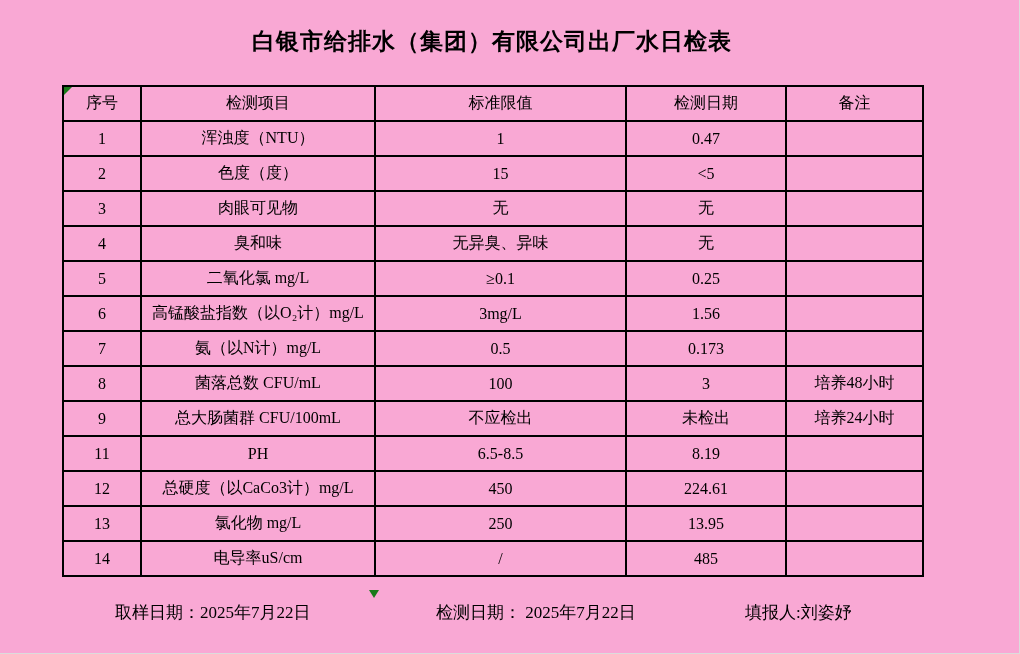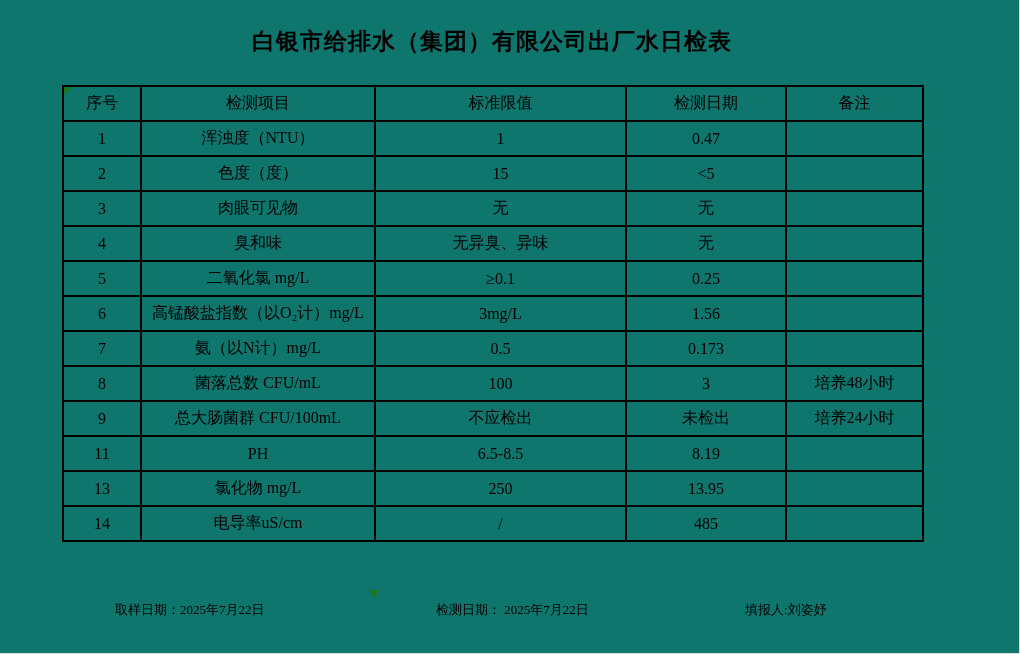--- a/index.html
+++ b/index.html
@@ -1,19 +1,19 @@
 <!DOCTYPE html>
 <html><head>
 <meta charset="utf-8">
 <style>
   * { box-sizing: border-box; margin: 0; padding: 0; }
   html, body { width: 1020px; height: 654px; background: #ffffff; }
   body { font-family: "Liberation Serif", "DejaVu Serif", serif; color: #000; }
   .page {
-    position: relative; width: 1020px; height: 654px; background: #0f766e;
+    position: relative; width: 1020px; height: 654px; background: #f9a8d4;
     box-shadow: inset -1px -1px 0 #dcdcdc;
     overflow: hidden;
   }
   .title {
     position: absolute; top: 26px; left: 62px; width: 860px;
     text-align: center; font-size: 23px; font-weight: bold;
     letter-spacing: 1px; white-space: nowrap;
   }
   table.report {
     position: absolute; top: 68px; left: 62px;
@@ -36,21 +36,21 @@
     position: absolute; top: 0; left: 0; width: 0; height: 0;
     border-top: 8px solid #1a7a1a; border-right: 8px solid transparent;
   }
   .bottom-mark {
     position: absolute; left: 369px; top: 590px; width: 0; height: 0;
     border-left: 5px solid transparent; border-right: 5px solid transparent;
     border-top: 8px solid #1a7a1a;
   }
   .footer {
     position: absolute; top: 601px; left: 0; width: 844px; height: 24px;
-    font-size: 13px;
+    font-size: 17px;
   }
   .footer .f-item { position: absolute; white-space: nowrap; }
   .f-sampling { left: 115px; }
   .f-test     { left: 430px; margin-left: 6px; }
   .f-reporter { left: 745px; }
 </style>
 </head>
 <body>
 
 <div class="page">
@@ -142,20 +142,27 @@
         <td>培养24小时</td>
       </tr>
       <tr>
         <td>11</td>
         <td>PH</td>
         <td>6.5-8.5</td>
         <td>8.19</td>
         <td></td>
       </tr>
       <tr>
+        <td>12</td>
+        <td>总硬度（以CaCo3计）mg/L</td>
+        <td>450</td>
+        <td>224.61</td>
+        <td></td>
+      </tr>
+      <tr>
         <td>13</td>
         <td>氯化物 mg/L</td>
         <td>250</td>
         <td>13.95</td>
         <td></td>
       </tr>
       <tr>
         <td>14</td>
         <td>电导率uS/cm</td>
         <td>/</td>

